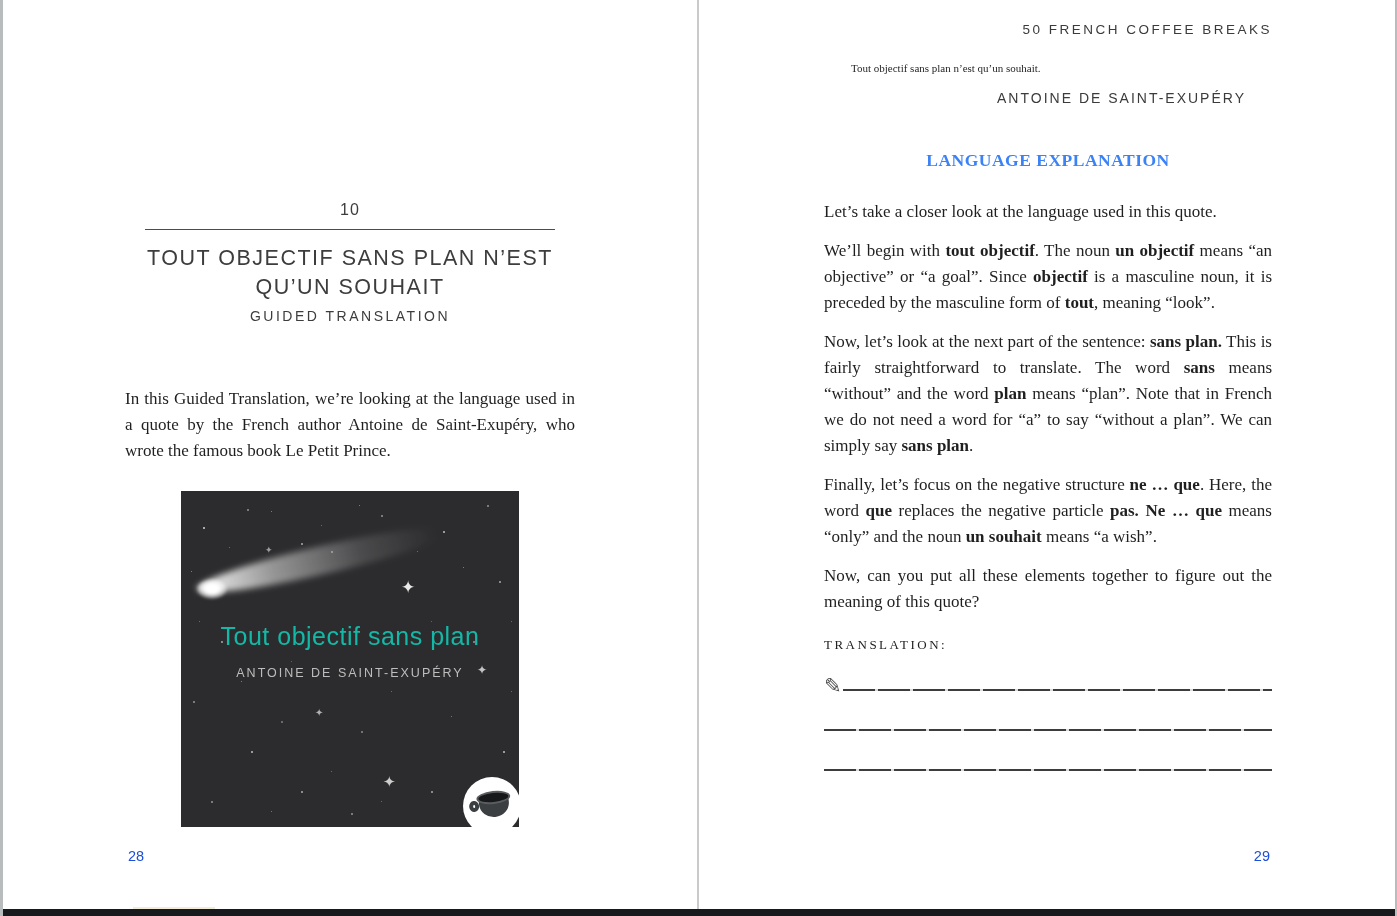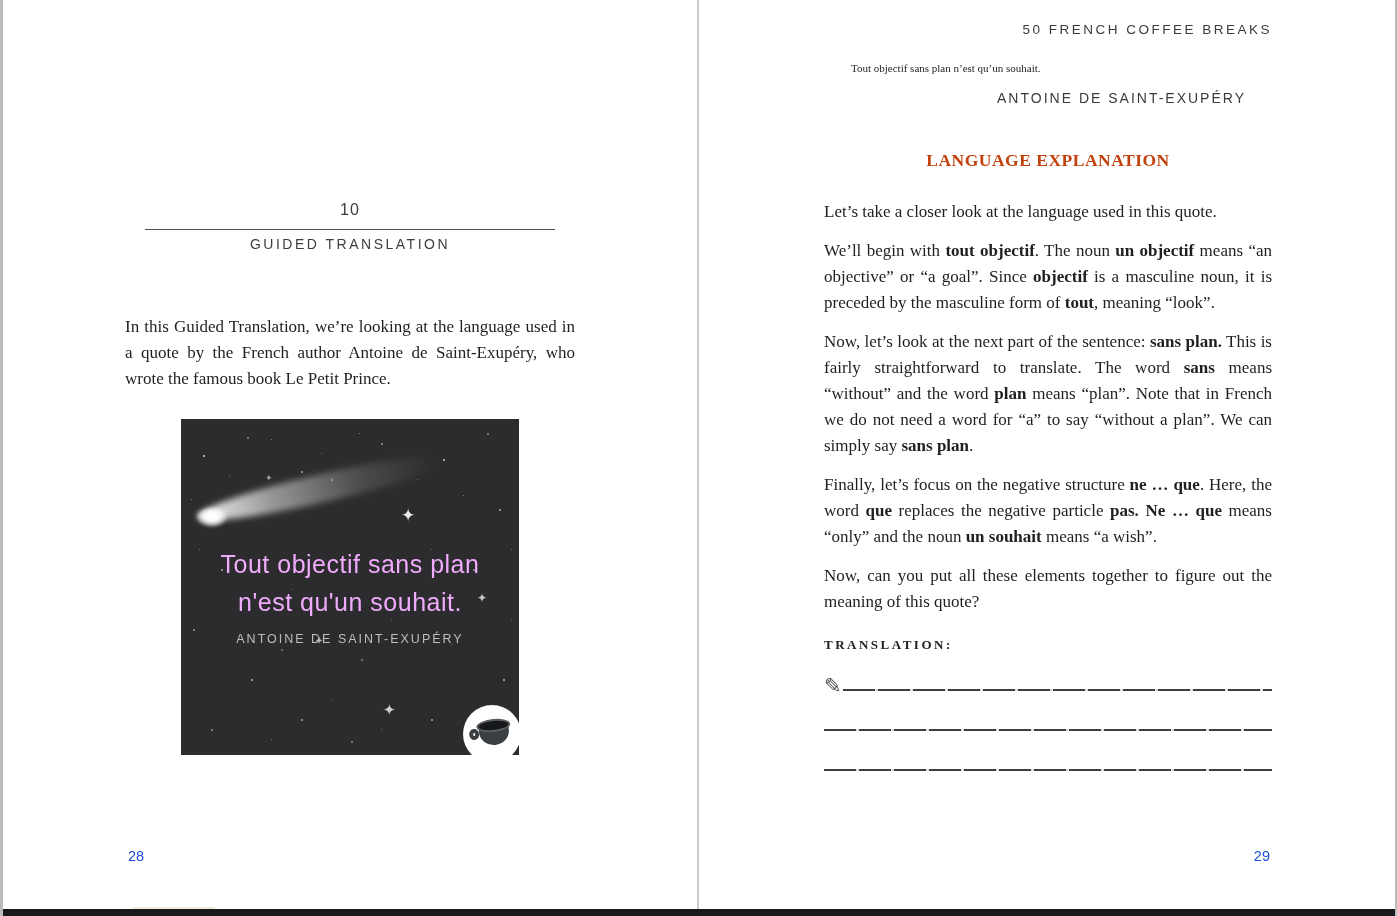--- a/index.html
+++ b/index.html
@@ -75,21 +75,21 @@
     border-radius:50%; filter:blur(3px);
   }
   .comet-head {
     position:absolute; left:16px; top:88px; width:30px; height:20px; border-radius:50%;
     background:radial-gradient(ellipse at center, #ffffff 0 30%, rgba(255,255,255,.35) 65%, transparent 75%);
     filter:blur(1.5px);
   }
   .img-quote {
     position:relative; margin-top:126px; text-align:center;
     font-family:"Liberation Sans", sans-serif; font-weight:500;
-    font-size:25px; line-height:38px; color:#f0abfc; letter-spacing:.5px;
+    font-size:25px; line-height:38px; color:#14b8a6; letter-spacing:.5px;
   }
   .img-author {
     position:relative; margin-top:11px; text-align:center;
     font-family:"Liberation Sans", sans-serif;
     font-size:12.5px; letter-spacing:2px; color:#bdbdbd;
   }
   .logo-circle {
     position:absolute; right:-2px; bottom:-8px; width:58px; height:58px;
     background:#ffffff; border-radius:50%;
   }
@@ -108,59 +108,62 @@
     margin-top:22px; text-align:right;
     font-family:"Liberation Sans", sans-serif;
     font-size:13.5px; letter-spacing:2.5px; color:#3b3b3b;
   }
   .rp-quote { margin-top:25px; padding-left:27px; font-size:11px; }
   .rp-author {
     margin-top:16px; text-align:right; padding-right:26px;
     font-family:"Liberation Sans", sans-serif;
     font-size:14px; letter-spacing:2px; color:#3b3b3b;
   }
-  .section-heading { margin-top:44px; text-align:center; font-weight:bold; font-size:17.5px; letter-spacing:.5px; color:#c2410c; }
+  .section-heading { margin-top:44px; text-align:center; font-weight:bold; font-size:17.5px; letter-spacing:.5px; color:#3b82f6; }
   .paragraphs { margin-top:28px; }
   .paragraphs p { margin:0 0 13px; font-size:17px; line-height:26px; text-align:justify; }
-  .translation-label { margin-top:22px; font-weight:bold; font-size:13px; letter-spacing:2.5px; color:#222; }
+  .translation-label { margin-top:22px; font-weight:normal; font-size:13px; letter-spacing:2.5px; color:#222; }
   .wline-row { display:flex; align-items:flex-end; margin-top:16px; height:22px; }
   .pencil { font-family:"DejaVu Sans", sans-serif; font-size:21px; line-height:1; color:#4b4b4b; transform:translateY(6px); margin-right:1px; }
   .wline { flex:1; height:2px; background:repeating-linear-gradient(90deg, #3d3d3d 0 32px, rgba(61,61,61,.18) 32px 35px); }
   .wline-solo { margin-top:38px; height:2px; background:repeating-linear-gradient(90deg, #3d3d3d 0 32px, rgba(61,61,61,.18) 32px 35px); }
 
   
   .bottom-bar { position:absolute; left:0; right:0; bottom:0; height:7px; background:#17191d; }
   .bottom-accent { position:absolute; left:130px; bottom:4px; width:82px; height:5px; background:#f2ecd9; }
 </style>
 </head>
 <body>
 
 <div class="screen">
   <div class="spread">
 
     <div class="page page-left">
       <div class="chapter-number">10</div>
       <div class="title-rule"></div>
+      <h1 class="chapter-title">
+        <span>TOUT OBJECTIF SANS PLAN N’EST</span><br>
+        <span>QU’UN SOUHAIT</span>
+      </h1>
       <div class="chapter-subtitle">GUIDED TRANSLATION</div>
 
       <p class="intro"><span>In this Guided Translation, we’re looking at the language used in a quote by the French author Antoine de Saint-Exupéry, who wrote the famous book </span><span class="i">Le Petit Prince</span><span>.</span></p>
 
       <div class="quote-image">
         <div class="stars-a"></div>
         <div class="stars-b"></div>
         <span class="sparkle sp1">✦</span>
         <span class="sparkle sp2">✦</span>
         <span class="sparkle sp3">✦</span>
         <span class="sparkle sp4">✦</span>
         <span class="sparkle sp5">✦</span>
         <div class="comet"></div>
         <div class="comet-head"></div>
         <div class="img-quote">
           <div>Tout objectif sans plan</div>
-          <div>n'est qu'un souhait.</div>
         </div>
         <div class="img-author">ANTOINE DE SAINT-EXUPÉRY</div>
         <div class="logo-circle">
           <div class="cup">
             <div class="cup-handle"></div>
             <div class="cup-body"></div>
             <div class="cup-top"></div>
           </div>
         </div>
       </div>

